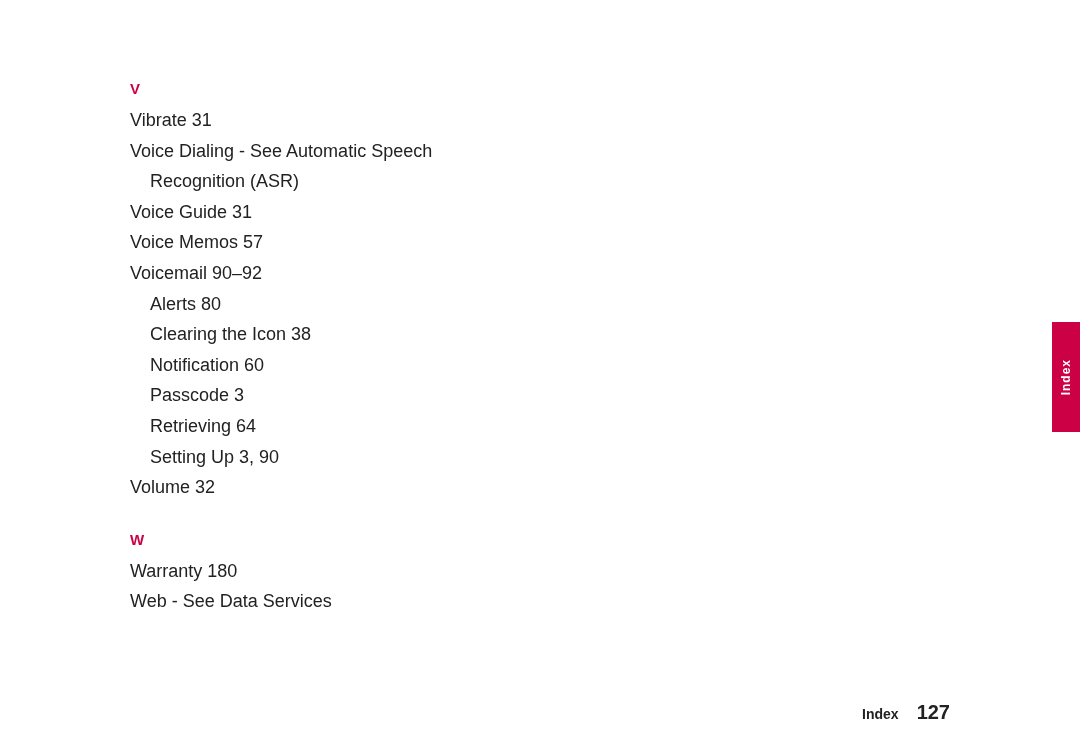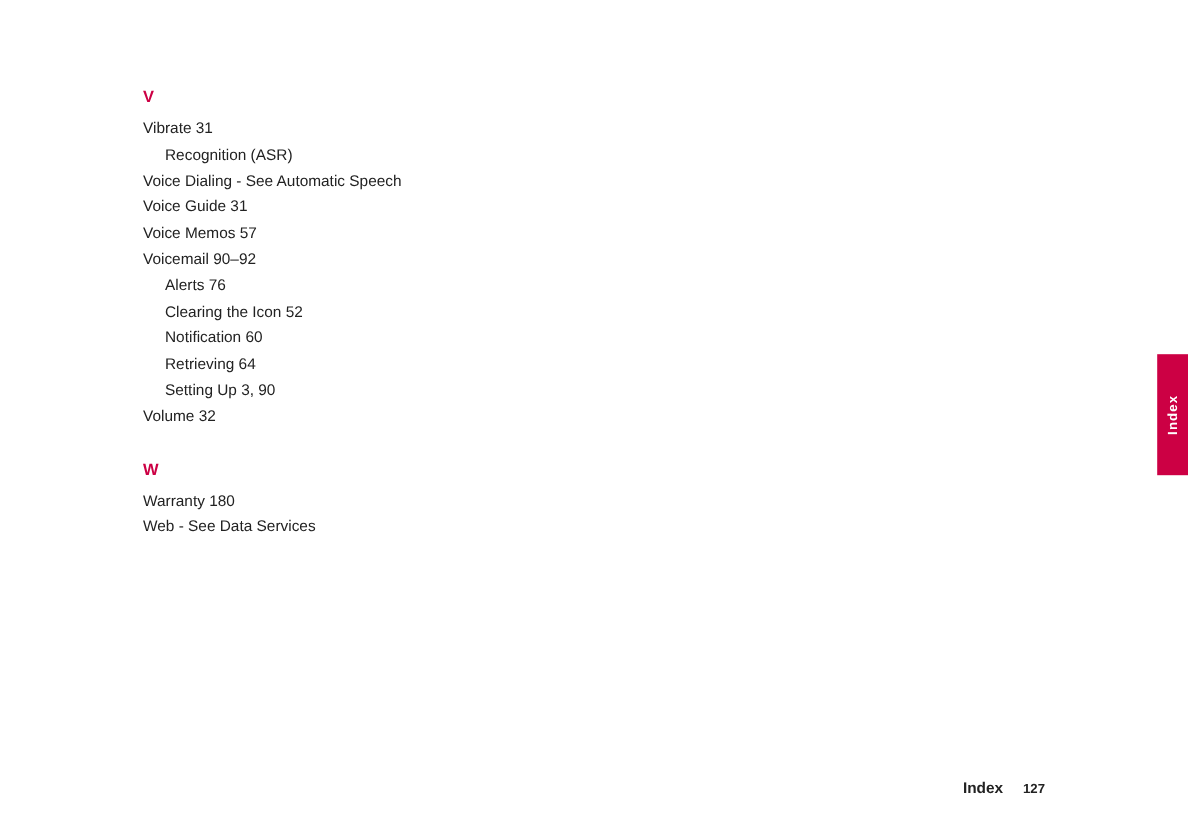--- a/index.html
+++ b/index.html
@@ -34,21 +34,21 @@
 
     .section-letter {
       font-weight: bold;
       color: #cc0044;
       font-size: 15px;
       margin-bottom: 8px;
     }
 
     .index-entry {
       line-height: 1.7;
-      font-size: 14px;
+      font-size: 18px;
       color: #222;
     }
 
     .index-entry.indented {
       padding-left: 20px;
     }
 
     
     .sidebar-tab {
       position: absolute;
@@ -84,40 +84,41 @@
     }
 
     .footer-label {
       font-weight: bold;
       font-size: 14px;
       color: #222;
     }
 
     .footer-page {
       font-weight: bold;
-      font-size: 12px;
+      font-size: 20px;
       color: #222;
     }
   </style>
 </head>
 <body>
 
 <div class="page-content">
 
 <div class="section">
       <div class="section-letter">V</div>
       <div class="index-entry">Vibrate  31</div>
+      <div class="index-entry">Voice Dialing - See Automatic Speech</div>
       <div class="index-entry indented">Recognition (ASR)</div>
-      <div class="index-entry">Voice Dialing - See Automatic Speech</div>
       <div class="index-entry">Voice Guide  31</div>
       <div class="index-entry">Voice Memos  57</div>
       <div class="index-entry">Voicemail  90–92</div>
-      <div class="index-entry indented">Alerts  76</div>
-      <div class="index-entry indented">Clearing the Icon  52</div>
+      <div class="index-entry indented">Alerts  80</div>
+      <div class="index-entry indented">Clearing the Icon  38</div>
       <div class="index-entry indented">Notification  60</div>
+      <div class="index-entry indented">Passcode  3</div>
       <div class="index-entry indented">Retrieving  64</div>
       <div class="index-entry indented">Setting Up  3, 90</div>
       <div class="index-entry">Volume  32</div>
     </div>
     <div class="section">
       <div class="section-letter">W</div>
       <div class="index-entry">Warranty  180</div>
       <div class="index-entry">Web - See Data Services</div>
     </div>
   </div>

